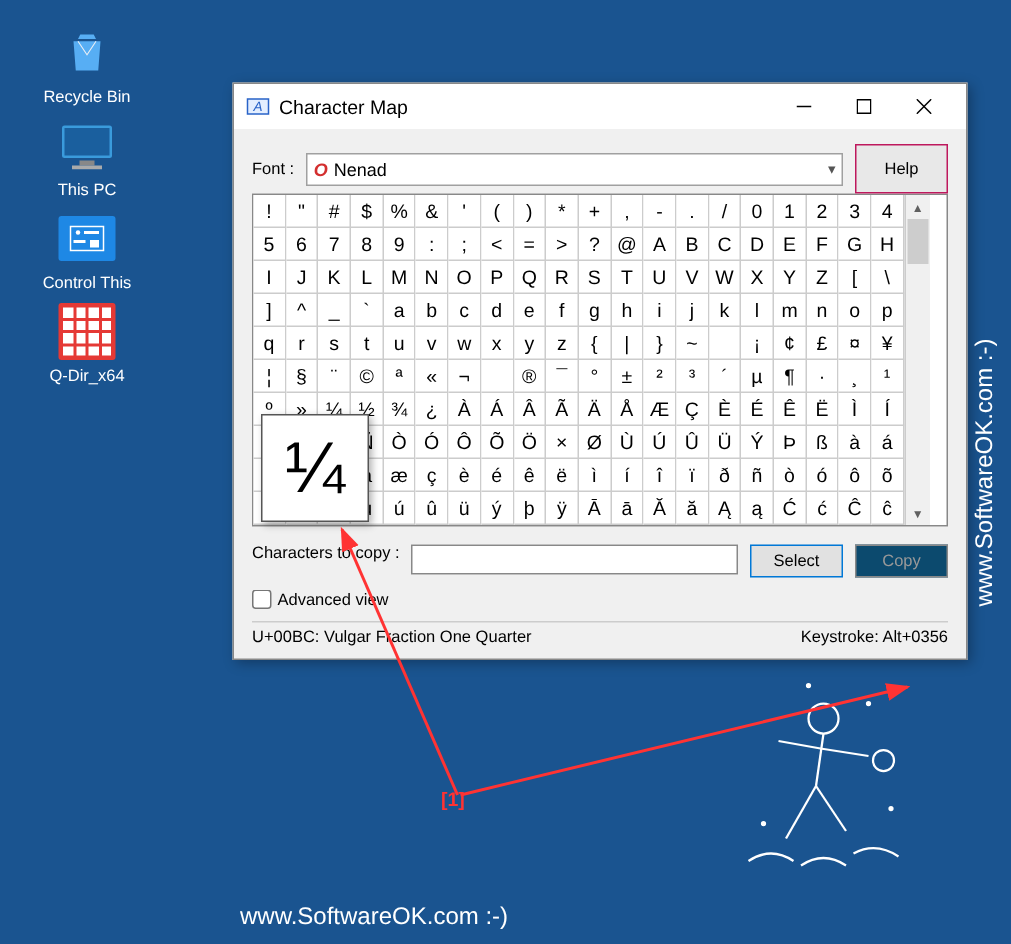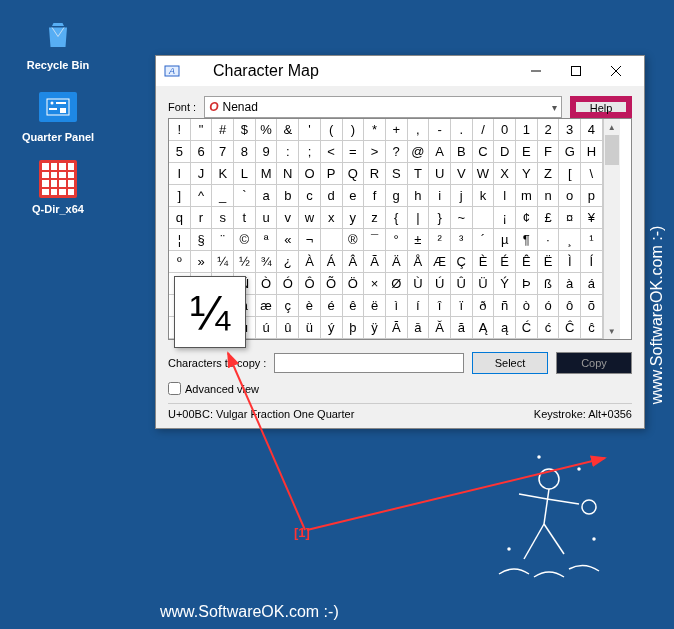--- a/index.html
+++ b/index.html
@@ -11,22 +11,21 @@
       font-size: 11px;
       position: relative;
       overflow: hidden;
     }
     .desktop-icons {
       position: absolute;
       left: 20px;
       top: 15px;
       display: flex;
       flex-direction: column;
-      gap: 16px;
-      font-weight: bold;
+      gap: 6px;
     }
     .desktop-icon {
       display: flex;
       flex-direction: column;
       align-items: center;
       width: 76px;
       color: white;
       font-size: 11px;
       text-align: center;
       cursor: pointer;
@@ -59,31 +58,31 @@
       box-shadow: 2px 2px 8px rgba(0,0,0,0.3);
     }
     .titlebar {
       display: flex;
       align-items: center;
       height: 30px;
       background: #fff;
       padding: 0 8px;
     }
     .titlebar-icon { width: 16px; height: 16px; margin-right: 6px; color: #2963c8; }
-    .titlebar-title { flex: 1; font-size: 16px; margin-left: 27px; }
+    .titlebar-title { flex: 1; font-size: 13px; }
     .titlebar-btns { display: flex; gap: 0; }
     .titlebar-btn { width: 40px; height: 28px; display: flex; align-items: center; justify-content: center; font-size: 13px; cursor: pointer; }
 
     .content { padding: 10px 12px 8px; }
     .font-row { display: flex; align-items: center; gap: 8px; }
     .font-label { font-size: 11px; }
     .font-select { flex: 1; height: 22px; border: 1px solid #a0a0a0; background: white; font-size: 12px; padding: 0 4px; display: flex; align-items: center; }
     .font-select-arrow { margin-left: auto; font-size: 10px; color: #555; }
     .font-italic { font-style: italic; color: #d32f2f; font-weight: bold; margin-right: 4px; }
-    .help-btn { width: 62px; height: 22px; border: 6px solid #be185d; background: #e8e8e8; font-size: 11px; cursor: pointer; }
+    .help-btn { width: 62px; height: 33px; border: 1px solid #be185d; background: #e8e8e8; font-size: 11px; cursor: pointer; }
 
     .char-grid-wrap { display: flex; border: 1px solid #888; background: white; }
     .char-grid { display: grid; grid-template-columns: repeat(20, 21.7px); grid-auto-rows: 22px; }
     .char-cell { border-right: 1px solid #ccc; border-bottom: 1px solid #ccc; display: flex; align-items: center; justify-content: center; font-family: Arial; font-size: 13px; cursor: pointer; background: white; }
     .char-scrollbar { width: 17px; background: #f0f0f0; border-left: 1px solid #ccc; position: relative; }
     .char-scrollbar-thumb { position: absolute; top: 16px; left: 1px; right: 1px; height: 30px; background: #cdcdcd; }
     .char-scrollbar-arrow { position: absolute; left: 0; right: 0; height: 16px; display: flex; align-items: center; justify-content: center; font-size: 8px; color: #606060; }
 
     .zoom-char {
       position: absolute;
@@ -95,26 +94,26 @@
       border: 1px solid #555;
       box-shadow: 2px 2px 5px rgba(0,0,0,0.3);
       display: flex;
       align-items: center;
       justify-content: center;
       font-family: Arial;
       font-size: 48px;
       z-index: 10;
     }
 
-    .copy-row { display: flex; align-items: center; gap: 8px; margin-top: 12px; }
+    .copy-row { display: flex; gap: 8px; margin-top: 12px; }
     .copy-label { font-size: 11px; }
     .copy-input { flex: 1; height: 20px; border: 1px solid #888; background: white; padding: 0 4px; font-size: 11px; }
-    .btn { width: 76px; height: 22px; border: 1px solid #888; font-size: 11px; cursor: pointer; }
+    .btn { width: 62px; height: 22px; border: 1px solid #888; font-size: 11px; cursor: pointer; }
     .btn-select { background: #e1e1e1; border: 1px solid #0078d7; }
-    .btn-copy { background: #0f172a; color: #999; }
+    .btn-copy { background: #0c4a6e; color: #999; }
 
     .adv-row { display: flex; align-items: center; margin-top: 8px; gap: 4px; }
     .adv-check { width: 13px; height: 13px; }
     .adv-label { font-size: 11px; }
 
     .status-row { display: flex; justify-content: space-between; margin-top: 8px; border-top: 1px solid #ccc; padding-top: 4px; font-size: 11px; }
 
     .annotation-num {
       position: absolute;
       left: 294px;
@@ -149,34 +148,45 @@
 
 <div class="desktop-icons">
   <div class="desktop-icon">
     <div class="icon-img icon-recycle">
       <svg width="36" height="36" viewBox="0 0 24 24" fill="#5eb8ff" opacity="0.9">
           <path d="M6 7h12l-1 13H7L6 7zm3-3h6l1 2H8l1-2z"></path>
           <path d="M8 7l4 6 4-6" fill="none" stroke="#fff" stroke-width="0.5"></path>
         </svg>
     </div>
     <span>Recycle Bin</span>
+  </div>
+  <div class="desktop-icon">
+    <div class="icon-img icon-pc">
+      <svg width="40" height="36" viewBox="0 0 24 20">
+          <rect x="2" y="2" width="20" height="13" fill="#3a9bdc" rx="1"></rect>
+          <rect x="3" y="3" width="18" height="11" fill="#1a5f9e"></rect>
+          <rect x="9" y="16" width="6" height="2" fill="#888"></rect>
+          <rect x="6" y="18" width="12" height="1.5" fill="#aaa"></rect>
+        </svg>
+    </div>
+    <span>This PC</span>
   </div>
   <div class="desktop-icon">
     <div class="icon-img">
       <div class="icon-panel">
           <svg width="24" height="18" viewBox="0 0 24 18">
             <rect x="1" y="1" width="22" height="16" fill="none" stroke="white"></rect>
             <circle cx="6" cy="5" r="1.5" fill="white"></circle>
             <rect x="10" y="4" width="10" height="2" fill="white"></rect>
             <rect x="3" y="10" width="8" height="2" fill="white"></rect>
             <rect x="14" y="10" width="6" height="5" fill="white"></rect>
           </svg>
         </div>
     </div>
-    <span>Quarter Panel</span>
+    <span>Control This</span>
   </div>
   <div class="desktop-icon">
     <div class="icon-img">
       <div class="icon-qdir">
           <span></span>
           <span></span>
           <span></span>
           <span></span>
           <span></span>
           <span></span>

